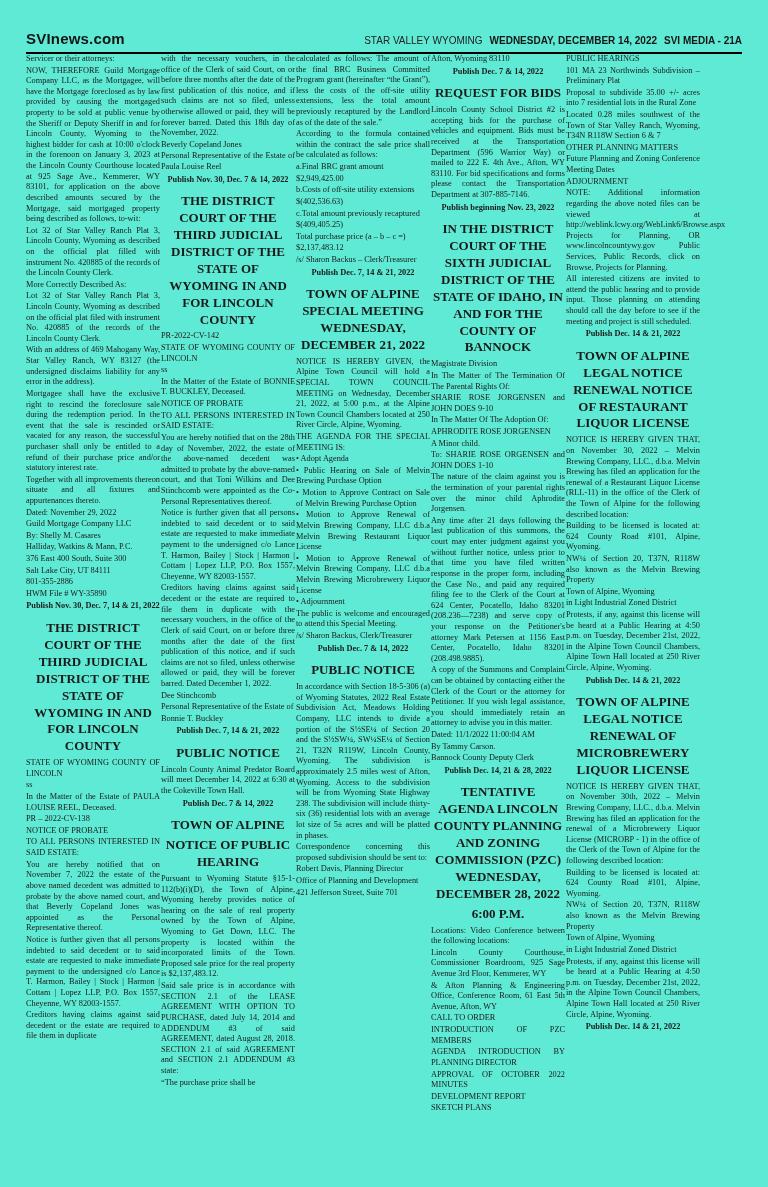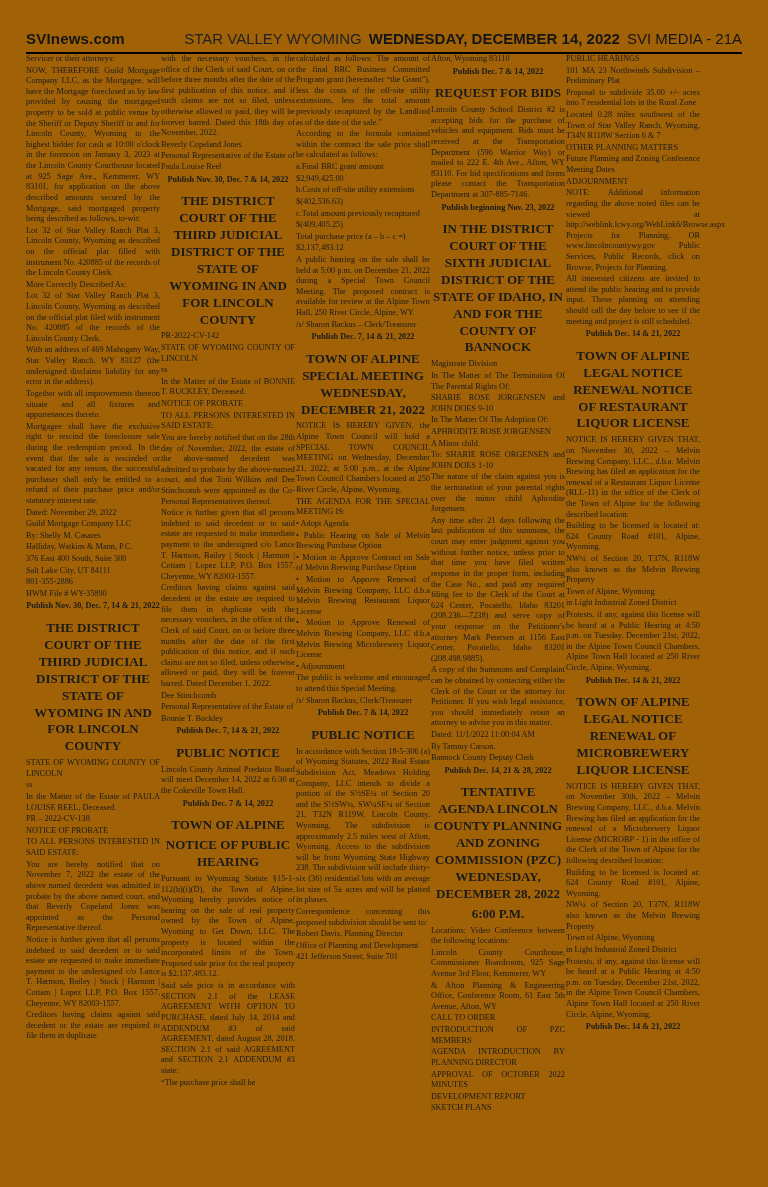--- a/index.html
+++ b/index.html
@@ -1,37 +1,37 @@
 <!DOCTYPE html>
 <html><head>
 <meta charset="utf-8">
 <style>
   * { margin:0; padding:0; box-sizing:border-box; }
   html,body { background:#888; }
   .page {
-    width:768px; height:1187px; margin:0 auto; background:#a16207;
+    width:768px; height:1187px; margin:0 auto; background:#5eead4;
     color:#151515; overflow:hidden;
     font-family:"Liberation Serif", serif;
     padding:30px 26px 18px 26px;
   }
   .masthead {
     display:flex; justify-content:space-between; align-items:baseline;
     border-bottom:2.5px solid #000; padding-bottom:5px;
   }
   .masthead .url {
     font-family:"Liberation Sans", sans-serif;
     font-weight:bold; font-size:15px; letter-spacing:0.2px;
   }
   .masthead .right {
     font-family:"Liberation Sans", sans-serif;
-    font-size:15px; display:flex; gap:7px; align-items:baseline;
+    font-size:10px; display:flex; gap:7px; align-items:baseline;
   }
   .masthead .loc { font-weight:normal; color:#222; }
   .masthead .date { font-weight:bold; }
-  .masthead .ed { font-weight:normal; }
+  .masthead .ed { font-weight:bold; }
   .columns {
     display:flex; gap:1px; height:1110px; overflow:hidden;
   }
   .col { flex:0 0 134px; width:134px; }
   .blk { font-size:8.3px; line-height:1.28; color:#1a1a1a; }
   .blk.p { text-align:justify; text-justify:inter-word; margin-bottom:1px; }
   .blk.h { font-weight:bold; text-align:center; margin:8px 2px 3px 2px; font-size:13px; line-height:1.3; }
   .blk.h.tight { margin-top:2px; }
   .blk.publish { font-weight:bold; text-align:center; margin:2px 0 4px 0; }
 </style>
@@ -48,22 +48,22 @@
     </span>
   </div>
   <div class="columns">
       <div class="col">
         <div class="blk p">Servicer or their attorneys:</div>
         <div class="blk p">NOW, THEREFORE Guild Mortgage Company LLC, as the Mortgagee, will have the Mortgage foreclosed as by law provided by causing the mortgaged property to be sold at public venue by the Sheriff or Deputy Sheriff in and for Lincoln County, Wyoming to the highest bidder for cash at 10:00 o'clock in the forenoon on January 3, 2023 at the Lincoln County Courthouse located at 925 Sage Ave., Kemmerer, WY 83101, for application on the above described amounts secured by the Mortgage, said mortgaged property being described as follows, to-wit:</div>
         <div class="blk p">Lot 32 of Star Valley Ranch Plat 3, Lincoln County, Wyoming as described on the official plat filled with instrument No. 420885 of the records of the Lincoln County Clerk.</div>
         <div class="blk p">More Correctly Described As:</div>
         <div class="blk p">Lot 32 of Star Valley Ranch Plat 3, Lincoln County, Wyoming as described on the official plat filed with instrument No. 420885 of the records of the Lincoln County Clerk.</div>
         <div class="blk p">With an address of 469 Mahogany Way, Star Valley Ranch, WY 83127 (the undersigned disclaims liability for any error in the address).</div>
+        <div class="blk p">Mortgagee shall have the exclusive right to rescind the foreclosure sale during the redemption period. In the event that the sale is rescinded or vacated for any reason, the successful purchaser shall only be entitled to a refund of their purchase price and/or statutory interest rate.</div>
         <div class="blk p">Together with all improvements thereon situate and all fixtures and appurtenances thereto.</div>
-        <div class="blk p">Mortgagee shall have the exclusive right to rescind the foreclosure sale during the redemption period. In the event that the sale is rescinded or vacated for any reason, the successful purchaser shall only be entitled to a refund of their purchase price and/or statutory interest rate.</div>
         <div class="blk p">Dated: November 29, 2022</div>
         <div class="blk p">Guild Mortgage Company LLC</div>
         <div class="blk p">By: Shelly M. Casares</div>
         <div class="blk p">Halliday, Watkins &amp; Mann, P.C.</div>
         <div class="blk p">376 East 400 South, Suite 300</div>
         <div class="blk p">Salt Lake City, UT 84111</div>
         <div class="blk p">801-355-2886</div>
         <div class="blk p">HWM File # WY-35890</div>
         <div class="blk publish">Publish Nov. 30, Dec. 7, 14 &amp; 21, 2022</div>
         <div class="blk h">THE DISTRICT COURT OF THE THIRD JUDICIAL DISTRICT OF THE STATE OF WYOMING IN AND FOR LINCOLN COUNTY</div>
@@ -109,21 +109,20 @@
         <div class="blk p">calculated as follows: The amount of the final BRC Business Committed Program grant (hereinafter “the Grant”), less the costs of the off-site utility extensions, less the total amount previously recaptured by the Landlord as of the date of the sale.”</div>
         <div class="blk p">According to the formula contained within the contract the sale price shall be calculated as follows:</div>
         <div class="blk p">a.Final BRC grant amount</div>
         <div class="blk p">$2,949,425.00</div>
         <div class="blk p">b.Costs of off-site utility extensions</div>
         <div class="blk p">$(402,536.63)</div>
         <div class="blk p">c.Total amount previously recaptured</div>
         <div class="blk p">$(409,405.25)</div>
         <div class="blk p">Total purchase price (a – b – c =)</div>
         <div class="blk p">$2,137,483.12</div>
-        <div class="blk p">A public hearing on the sale shall be held at 5:00 p.m. on December 21, 2022 during a Special Town Council Meeting. The proposed contract is available for review at the Alpine Town Hall, 250 River Circle, Alpine, WY.</div>
         <div class="blk p">/s/ Sharon Backus – Clerk/Treasurer</div>
         <div class="blk publish">Publish Dec. 7, 14 &amp; 21, 2022</div>
         <div class="blk h">TOWN OF ALPINE SPECIAL MEETING WEDNESDAY, DECEMBER 21, 2022</div>
         <div class="blk p">NOTICE IS HEREBY GIVEN, the Alpine Town Council will hold a SPECIAL TOWN COUNCIL MEETING on Wednesday, December 21, 2022, at 5:00 p.m., at the Alpine Town Council Chambers located at 250 River Circle, Alpine, Wyoming.</div>
         <div class="blk p">THE AGENDA FOR THE SPECIAL MEETING IS:</div>
         <div class="blk p">• Adopt Agenda</div>
         <div class="blk p">• Public Hearing on Sale of Melvin Brewing Purchase Option</div>
         <div class="blk p">• Motion to Approve Contract on Sale of Melvin Brewing Purchase Option</div>
         <div class="blk p">• Motion to Approve Renewal of Melvin Brewing Company, LLC d.b.a Melvin Brewing Restaurant Liquor License</div>
         <div class="blk p">• Motion to Approve Renewal of Melvin Brewing Company, LLC d.b.a Melvin Brewing Microbrewery Liquor License</div>

